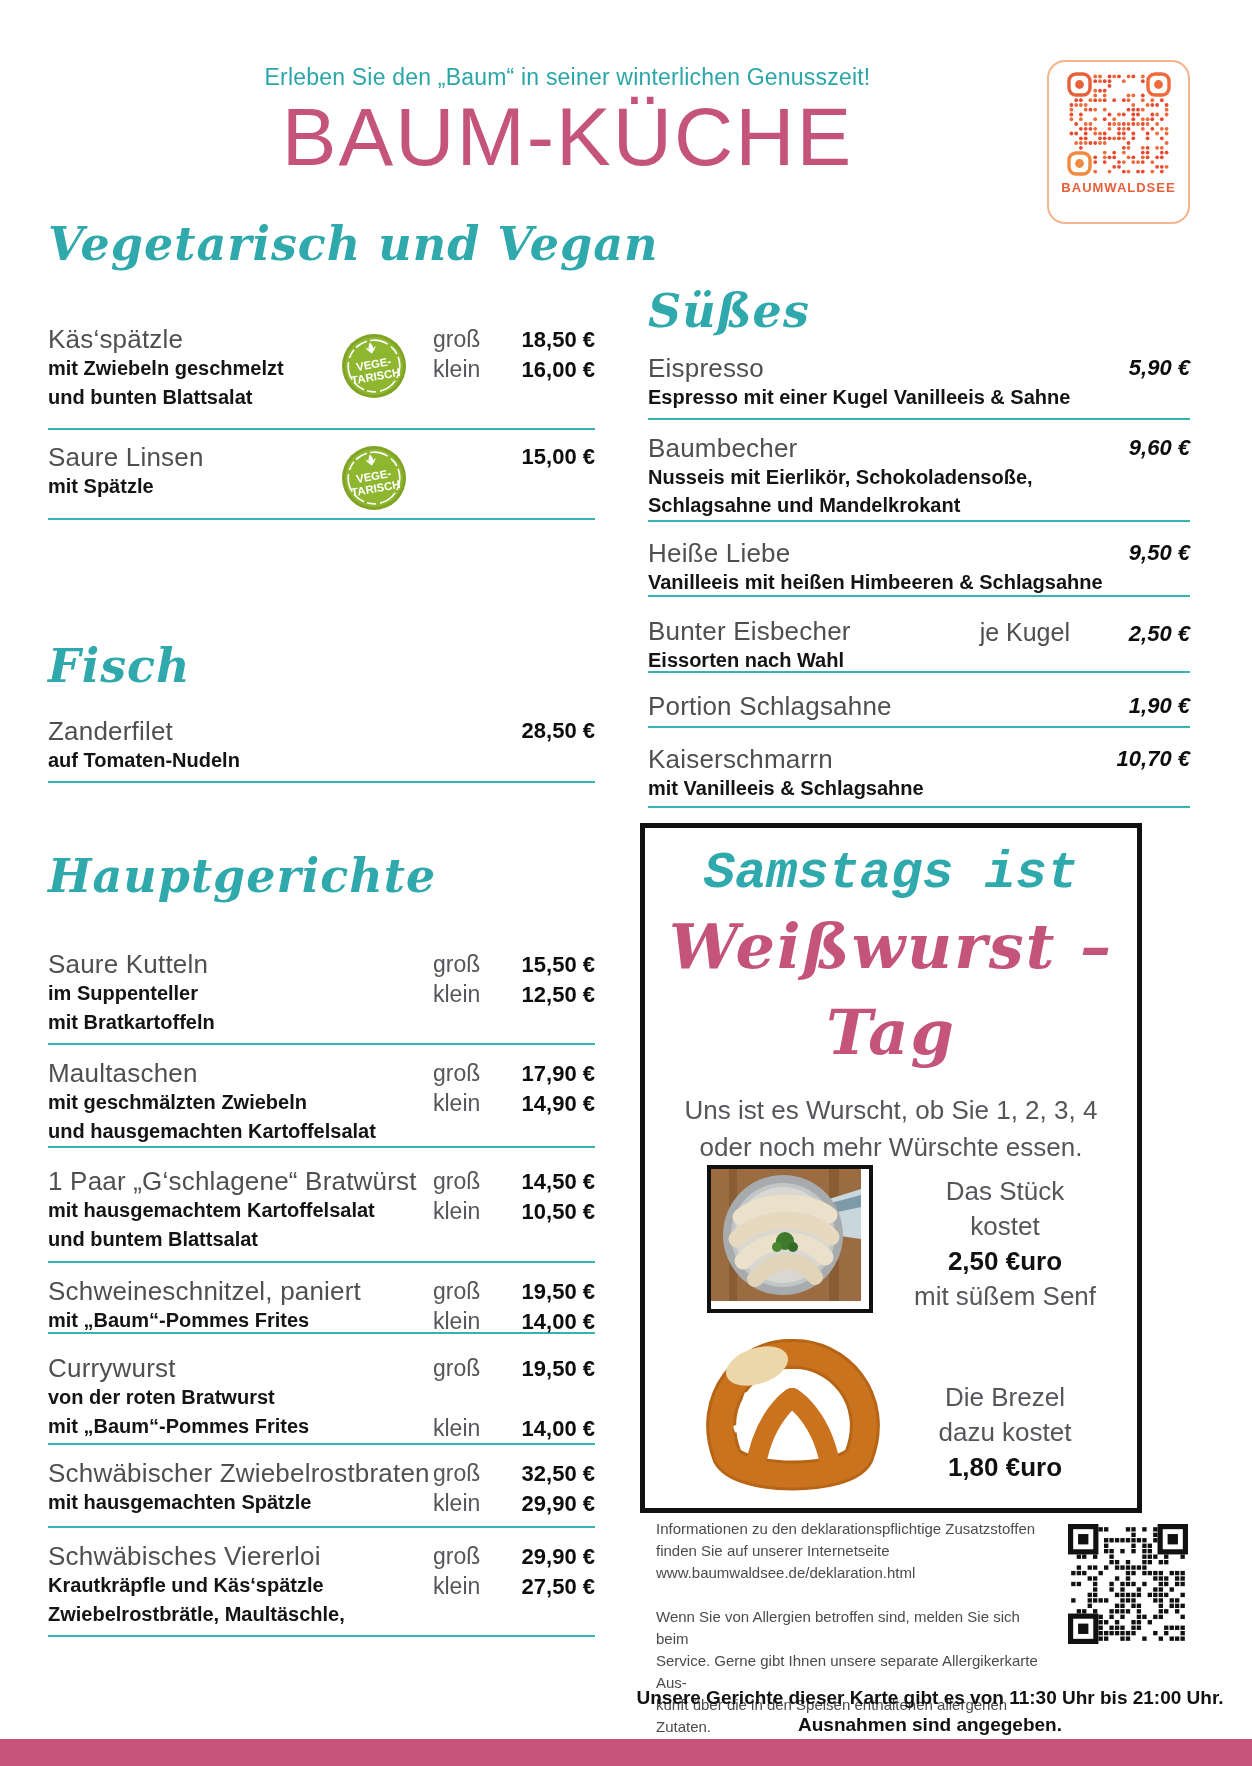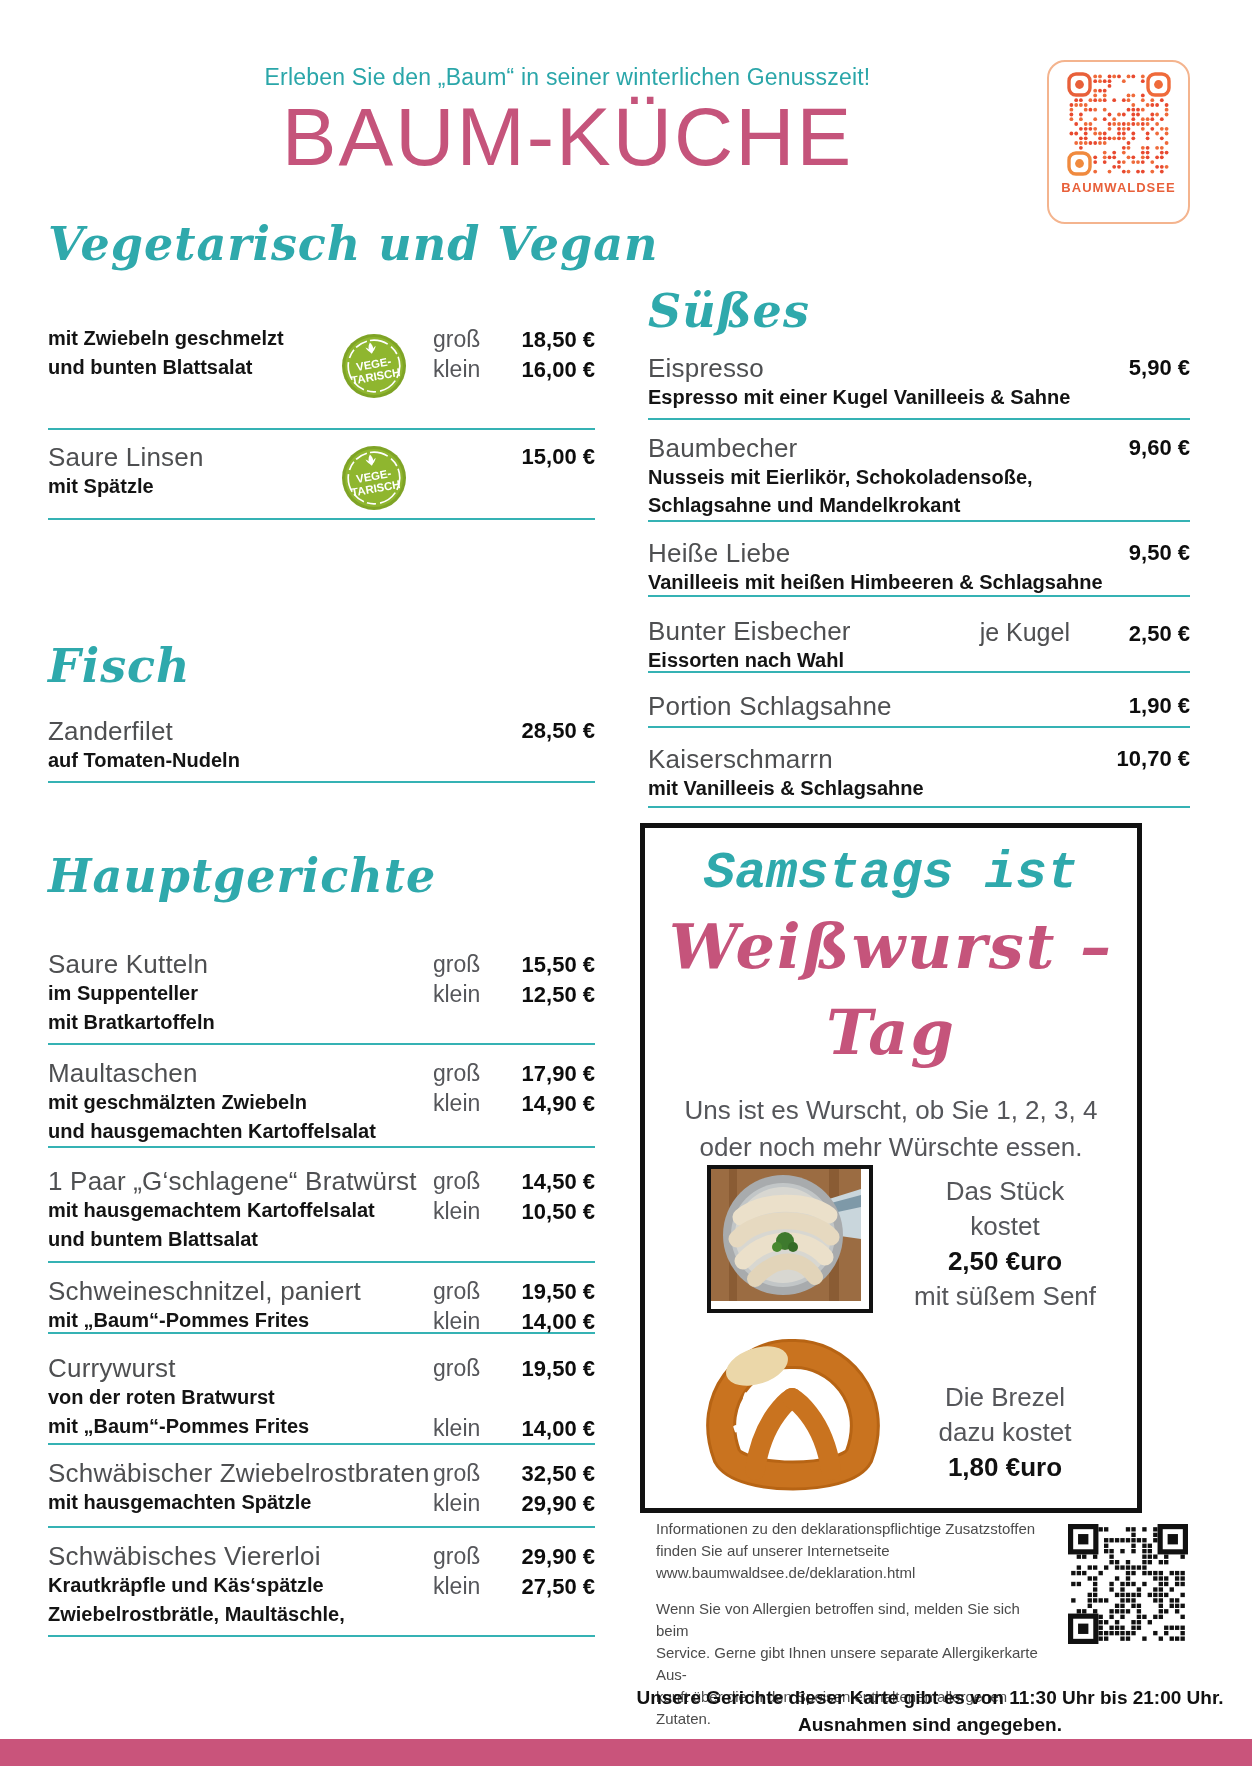--- a/index.html
+++ b/index.html
@@ -32,21 +32,21 @@
   .item-r .desc div{line-height:28px;}
 
   .prow{position:absolute;right:0;top:10px;width:162px;display:flex;align-items:baseline;}
   .prow .size{flex:1;font-size:23px;font-weight:300;color:#55565A;}
   .prow .val{min-width:86px;text-align:right;font-size:22px;font-weight:700;color:#0D0D0D;}
   .prow2{top:40px;}
   #li8 .prow2{top:70px;}
 
   .price-r{position:absolute;right:0;top:10px;display:flex;gap:34px;align-items:baseline;}
   .price-r .kugel{font-size:25px;font-weight:300;color:#4E4F51;}
-  .price-r .val{min-width:86px;text-align:right;font-size:22px;font-weight:700;color:#0D0D0D;}
+  .price-r .val{min-width:86px;text-align:right;font-size:22px;font-weight:700;color:#0D0D0D;font-style:italic;}
 
   #li1{top:316px;height:114px;} #li2{top:434px;height:86px;} #li3{top:708px;height:75px;}
   #li4{top:941px;height:104px;} #li5{top:1050px;height:98px;} #li6{top:1158px;height:105px;}
   #li7{top:1268px;height:66px;} #li8{top:1345px;height:100px;} #li9{top:1450px;height:78px;}
   #li10{top:1533px;height:104px;}
 
   #ri1{top:345px;height:75px;} #ri2{top:425px;height:97px;} #ri3{top:530px;height:67px;}
   #ri4{top:608px;height:65px;} #ri5{top:683px;height:45px;} #ri6{top:736px;height:72px;}
 
   .badge{position:absolute;left:294px;top:18px;width:64px;height:64px;}
@@ -63,21 +63,21 @@
   .promo-img svg{display:block;}
   .brezel-img{position:absolute;left:48px;top:500px;width:198px;height:172px;}
   .promo-text{position:absolute;left:238px;width:244px;text-align:center;
               font-size:26px;line-height:35px;font-weight:300;color:#55565A;}
   #wurst-text{top:346px;} #brezel-text{top:552px;}
   .promo-text .bold{font-weight:700;color:#111;}
 
   
   #footer-info{position:absolute;left:656px;top:1518px;width:400px;
                font-size:15px;line-height:22px;font-weight:300;color:#4B4B4B;}
-  #footer-info .para2{margin-top:14px;}
+  #footer-info .para2{margin-top:22px;}
   #footer-qr{position:absolute;left:1066px;top:1522px;width:124px;height:124px;}
   #note{position:absolute;left:590px;top:1684px;width:680px;text-align:center;
         font-size:19px;line-height:27px;font-weight:700;color:#111;}
   #bottom-bar{position:absolute;left:0;bottom:0;width:100%;height:27px;background:#C9547B;}
 </style>
 </head>
 <body>
 
 <div id="page">
 
@@ -270,20 +270,21 @@
         <rect x="94.9" y="99.7" width="3.8" height="3.8" rx="1.9" fill="#E8492F"></rect>
       </svg>
     <div class="insta-label">BAUMWALDSEE</div>
   </div>
 
   <div class="sec-h script" id="lh1">Vegetarisch und Vegan</div>
   <div class="sec-h script" id="lh2">Fisch</div>
   <div class="sec-h script" id="lh3">Hauptgerichte</div>
 
   <div class="item" id="li1">
+    <div class="name">Käs‘spätzle</div>
     <div class="desc">
       <div>mit Zwiebeln geschmelzt</div>
         <div>und bunten Blattsalat</div>
     </div>
     <span class="badge">
       <svg width="64" height="64" viewBox="0 0 62 62">
         <circle cx="31" cy="31" r="31" fill="#7FA426"></circle>
           <circle cx="31" cy="31" r="28" fill="#8FB62F"></circle>
         <circle cx="31" cy="31" r="25" fill="none" stroke="#fff" stroke-width="1.6" stroke-dasharray="12 3 18 4 9 3"></circle>
         <g transform="rotate(-10 31 31)" fill="#fff" font-family="Liberation Sans,sans-serif" font-weight="bold" text-anchor="middle">

